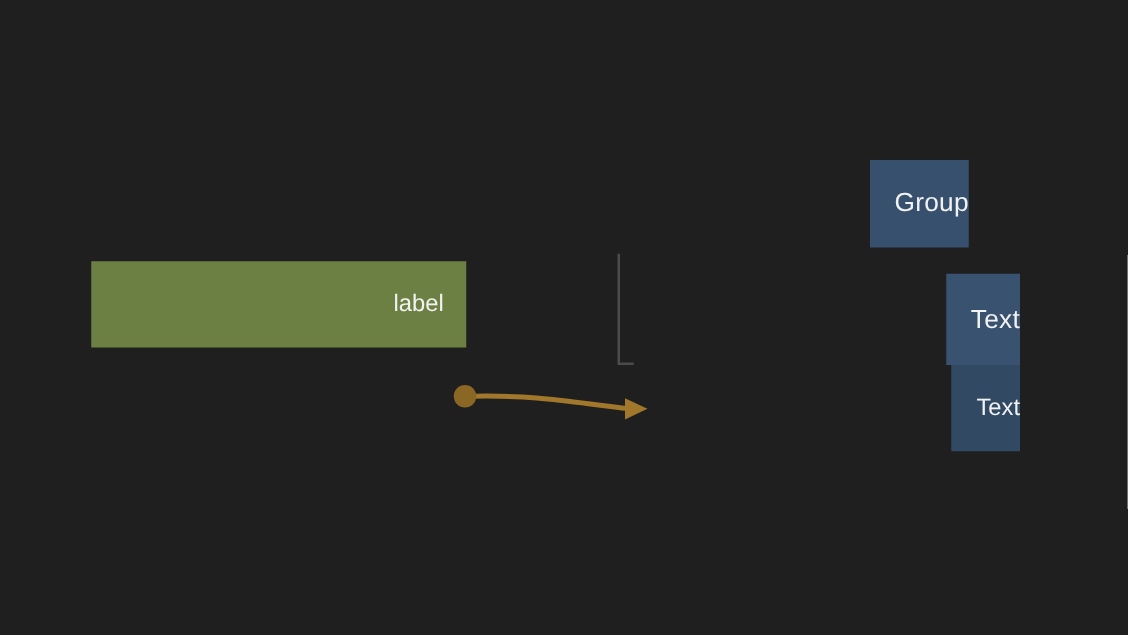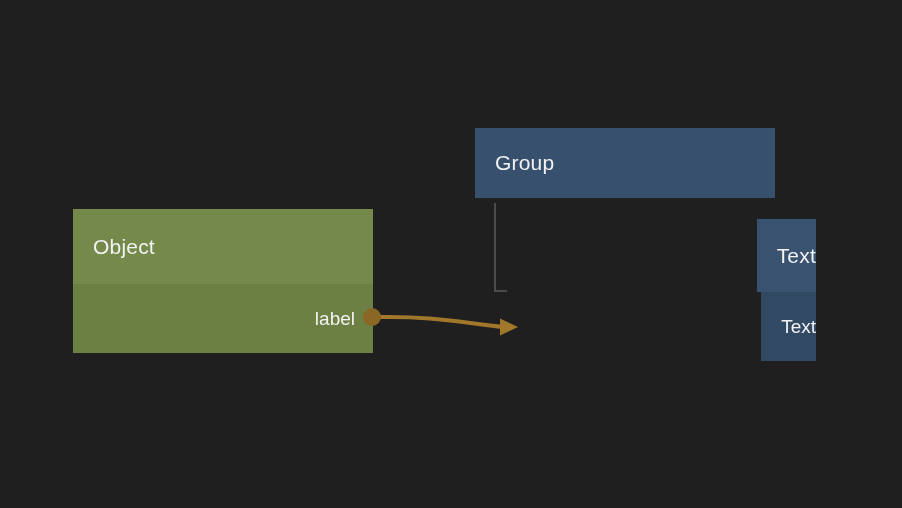--- a/index.html
+++ b/index.html
@@ -45,21 +45,21 @@
   .node-object { left: 73px; top: 209px; width: 300px; height: 144px; }
   .node-object .node-header { background: #75894b; height: 75px; }
   .node-object .node-row {
     background: #6d8044;
     height: 69px;
     justify-content: flex-end;
     padding-right: 18px;
   }
 
   
-  .node-group { left: 475px; top: 128px; width: 300px; height: 70px; }
+  .node-group { left: 475px; top: 128px; width: 300px; height: 70px; align-items: flex-end; }
   .node-group .node-header { background: #36506e; height: 70px; }
 
   
   .node-text { left: 515px; top: 219px; width: 301px; height: 142px; align-items: flex-end; }
   .node-text .node-header { background: #395270; height: 73px; }
   .node-text .node-row {
     background: #324964;
     height: 69px;
     padding-left: 20px;
   }
@@ -80,23 +80,20 @@
 
   <svg class="edges-layer" viewBox="0 0 902 508">
 
     <path d="M 495 203 L 495 291 L 507 291" fill="none" stroke="#4b4b4b" stroke-width="2"></path>
 
     <path d="M 378 317 C 432 316, 458 322, 504 327" fill="none" stroke="#a0772b" stroke-width="4"></path>
     <path d="M 518 327 L 500 318.5 L 500 335.5 Z" fill="#a0772b"></path>
   </svg>
 
   <div class="node node-object">
-    <div class="node-header">
-      <span>Object</span>
-    </div>
     <div class="node-row">
       <span>label</span>
     </div>
   </div>
 
   <div class="port-dot"></div>
 
   <div class="node node-group">
     <div class="node-header">
       <span>Group</span>

